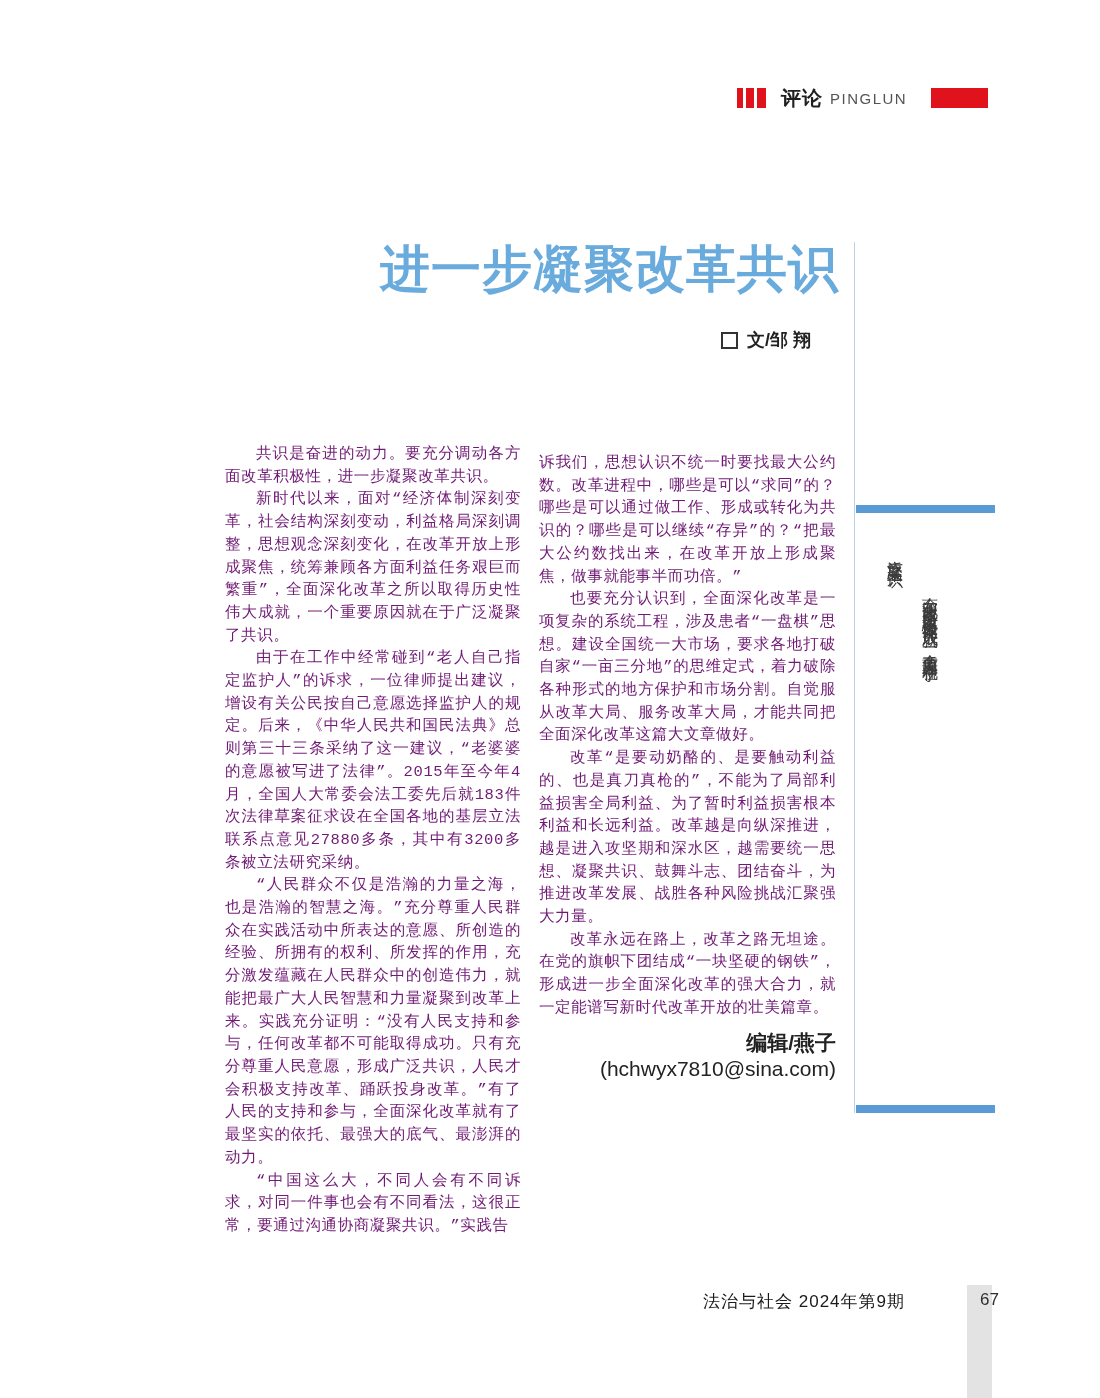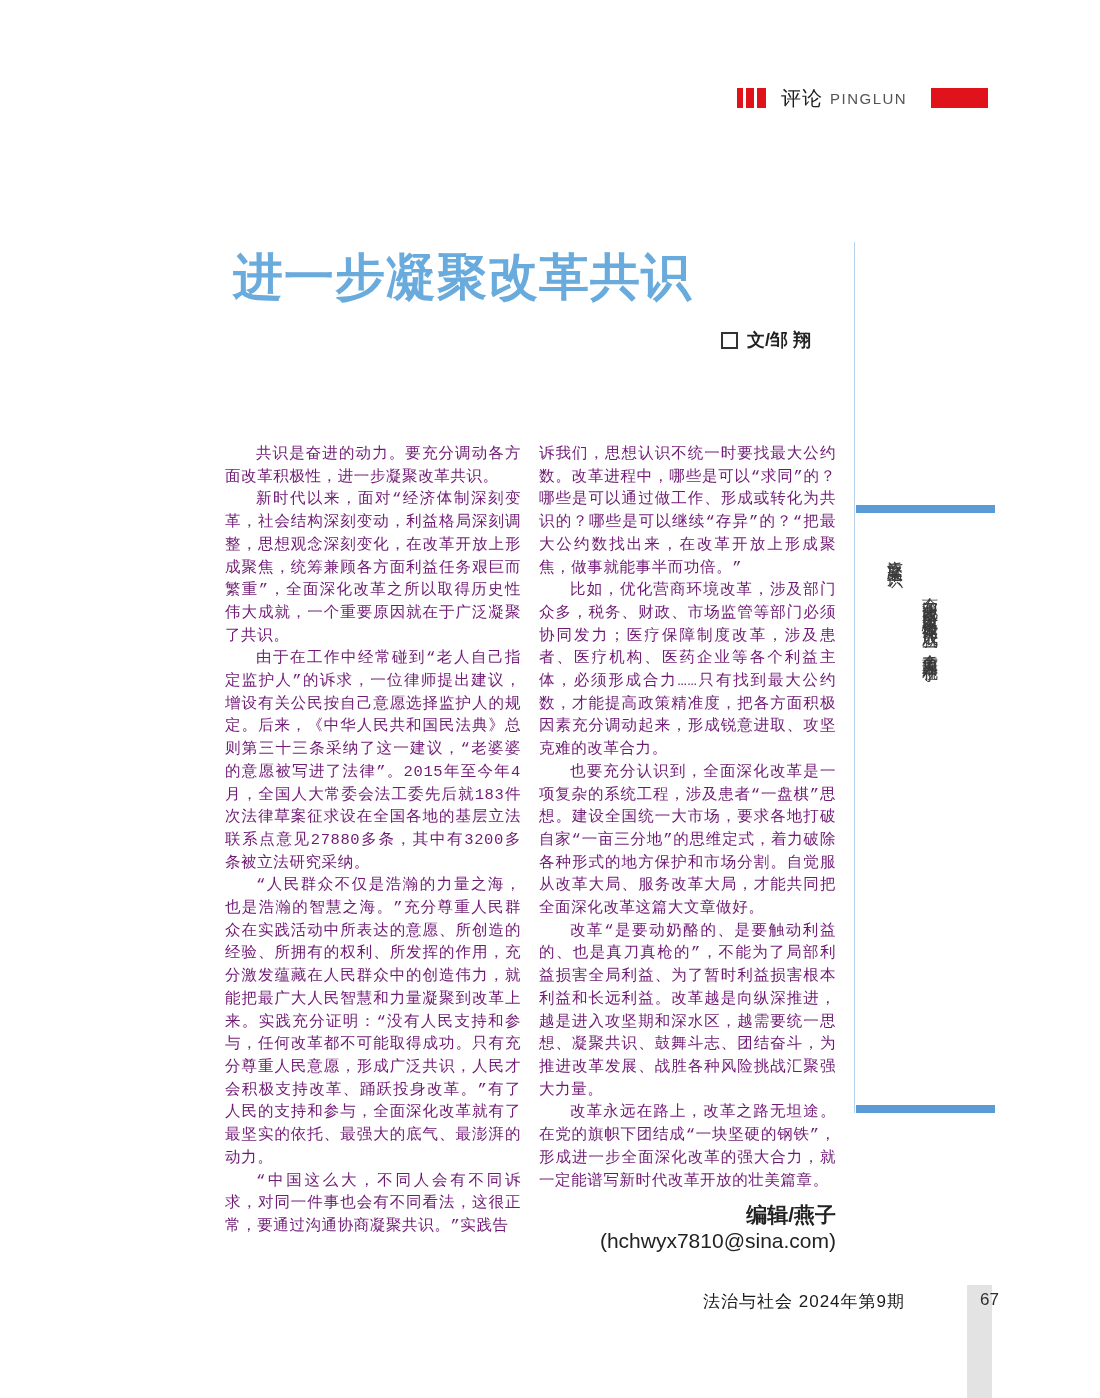--- a/index.html
+++ b/index.html
@@ -14,28 +14,28 @@
   
   .header-band {
     position: absolute; top: 87px; left: 737px;
     display: flex; align-items: center; height: 22px;
   }
   .red-bars { display: flex; align-items: stretch; height: 20px; margin-right: 15px; }
   .red-bar { background: #e0121c; height: 20px; }
   .red-bar:nth-child(1) { width: 6px; margin-right: 3px; }
   .red-bar:nth-child(2) { width: 8px; margin-right: 3px; }
   .red-bar:nth-child(3) { width: 9px; }
-  .section-cn { font-size: 20px; font-weight: normal; color: #1f1f1f; margin-right: 7px; letter-spacing: 1px; }
+  .section-cn { font-size: 20px; font-weight: bold; color: #1f1f1f; margin-right: 7px; letter-spacing: 1px; }
   .section-en { font-size: 15px; color: #545454; letter-spacing: 1.5px; }
   .red-block { position: absolute; top: 88px; left: 931px; width: 57px; height: 20px; background: #e0121c; }
 
   
   .article-title {
     position: absolute; top: 236px; left: 225px; width: 614px;
-    margin: 8px; text-align: left;
+    margin: 0; text-align: right;
     font-size: 50px; font-weight: bold; letter-spacing: 1px;
     color: #6aabdd;
     font-family: "Liberation Sans", sans-serif;
     white-space: nowrap;
   }
   .byline {
     position: absolute; top: 328px; left: 688px;
     font-size: 18px; font-weight: bold; color: #222;
     display: flex; align-items: center; padding-left: 33px;
   }
@@ -49,21 +49,21 @@
   .col { position: absolute; top: 0; }
   .col-left { left: 0; width: 296px; }
   .col-right { left: 314px; width: 297px; }
   .para {
     margin: 0;
     font-size: 15.5px; line-height: 22.7px; letter-spacing: 0.6px;
     text-align: justify; text-indent: 2em;
     color: #701a75;
     font-family: Liberation Mono, monospace;
   }
-  .para.no-indent { text-indent: 0; }
+  .para.no-indent { text-indent: 0; margin-top: 9px; }
   .editor-line {
     margin-top: 9px; text-align: right;
     font-size: 21px; color: #222;
   }
   .editor-name { font-weight: bold; font-family: "Liberation Sans", sans-serif; }
   .editor-email { font-family: "Liberation Sans", sans-serif; }
 
   
   .v-rule { position: absolute; left: 854px; top: 242px; width: 1px; height: 871px; background: #b5d3ec; }
   .quote-bar { position: absolute; left: 856px; width: 139px; height: 8px; background: #5b9bd5; }
@@ -114,21 +114,20 @@
   <div class="col col-left">
       <p class="para">共识是奋进的动力。要充分调动各方面改革积极性，进一步凝聚改革共识。</p>
       <p class="para">新时代以来，面对“经济体制深刻变革，社会结构深刻变动，利益格局深刻调整，思想观念深刻变化，在改革开放上形成聚焦，统筹兼顾各方面利益任务艰巨而繁重”，全面深化改革之所以取得历史性伟大成就，一个重要原因就在于广泛凝聚了共识。</p>
       <p class="para">由于在工作中经常碰到“老人自己指定监护人”的诉求，一位律师提出建议，增设有关公民按自己意愿选择监护人的规定。后来，《中华人民共和国民法典》总则第三十三条采纳了这一建议，“老婆婆的意愿被写进了法律”。2015年至今年4月，全国人大常委会法工委先后就183件次法律草案征求设在全国各地的基层立法联系点意见27880多条，其中有3200多条被立法研究采纳。</p>
       <p class="para">“人民群众不仅是浩瀚的力量之海，也是浩瀚的智慧之海。”充分尊重人民群众在实践活动中所表达的意愿、所创造的经验、所拥有的权利、所发挥的作用，充分激发蕴藏在人民群众中的创造伟力，就能把最广大人民智慧和力量凝聚到改革上来。实践充分证明：“没有人民支持和参与，任何改革都不可能取得成功。只有充分尊重人民意愿，形成广泛共识，人民才会积极支持改革、踊跃投身改革。”有了人民的支持和参与，全面深化改革就有了最坚实的依托、最强大的底气、最澎湃的动力。</p>
       <p class="para">“中国这么大，不同人会有不同诉求，对同一件事也会有不同看法，这很正常，要通过沟通协商凝聚共识。”实践告</p>
     </div>
   <div class="col col-right">
     <div>
         <p class="para no-indent">诉我们，思想认识不统一时要找最大公约数。改革进程中，哪些是可以“求同”的？哪些是可以通过做工作、形成或转化为共识的？哪些是可以继续“存异”的？“把最大公约数找出来，在改革开放上形成聚焦，做事就能事半而功倍。”</p>
-        <p class="para">比如，优化营商环境改革，涉及部门众多，税务、财政、市场监管等部门必须协同发力；医疗保障制度改革，涉及患者、医疗机构、医药企业等各个利益主体，必须形成合力……只有找到最大公约数，才能提高政策精准度，把各方面积极因素充分调动起来，形成锐意进取、攻坚克难的改革合力。</p>
         <p class="para">也要充分认识到，全面深化改革是一项复杂的系统工程，涉及患者“一盘棋”思想。建设全国统一大市场，要求各地打破自家“一亩三分地”的思维定式，着力破除各种形式的地方保护和市场分割。自觉服从改革大局、服务改革大局，才能共同把全面深化改革这篇大文章做好。</p>
         <p class="para">改革“是要动奶酪的、是要触动利益的、也是真刀真枪的”，不能为了局部利益损害全局利益、为了暂时利益损害根本利益和长远利益。改革越是向纵深推进，越是进入攻坚期和深水区，越需要统一思想、凝聚共识、鼓舞斗志、团结奋斗，为推进改革发展、战胜各种风险挑战汇聚强大力量。</p>
         <p class="para">改革永远在路上，改革之路无坦途。在党的旗帜下团结成“一块坚硬的钢铁”，形成进一步全面深化改革的强大合力，就一定能谱写新时代改革开放的壮美篇章。</p>
       </div>
     <div class="editor-line">
       <span class="editor-name">编辑/燕子</span><span class="editor-email">(hchwyx7810@sina.com)</span>
     </div>
   </div>
 </div>
 

